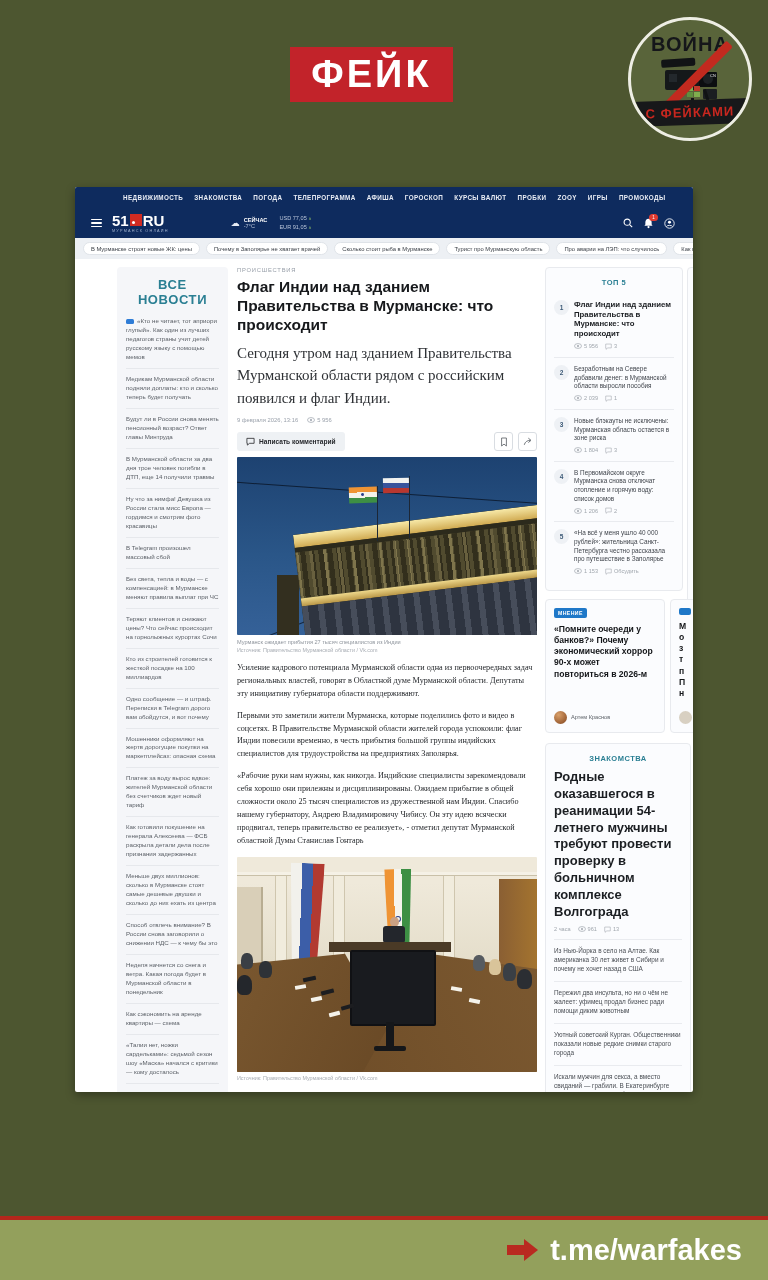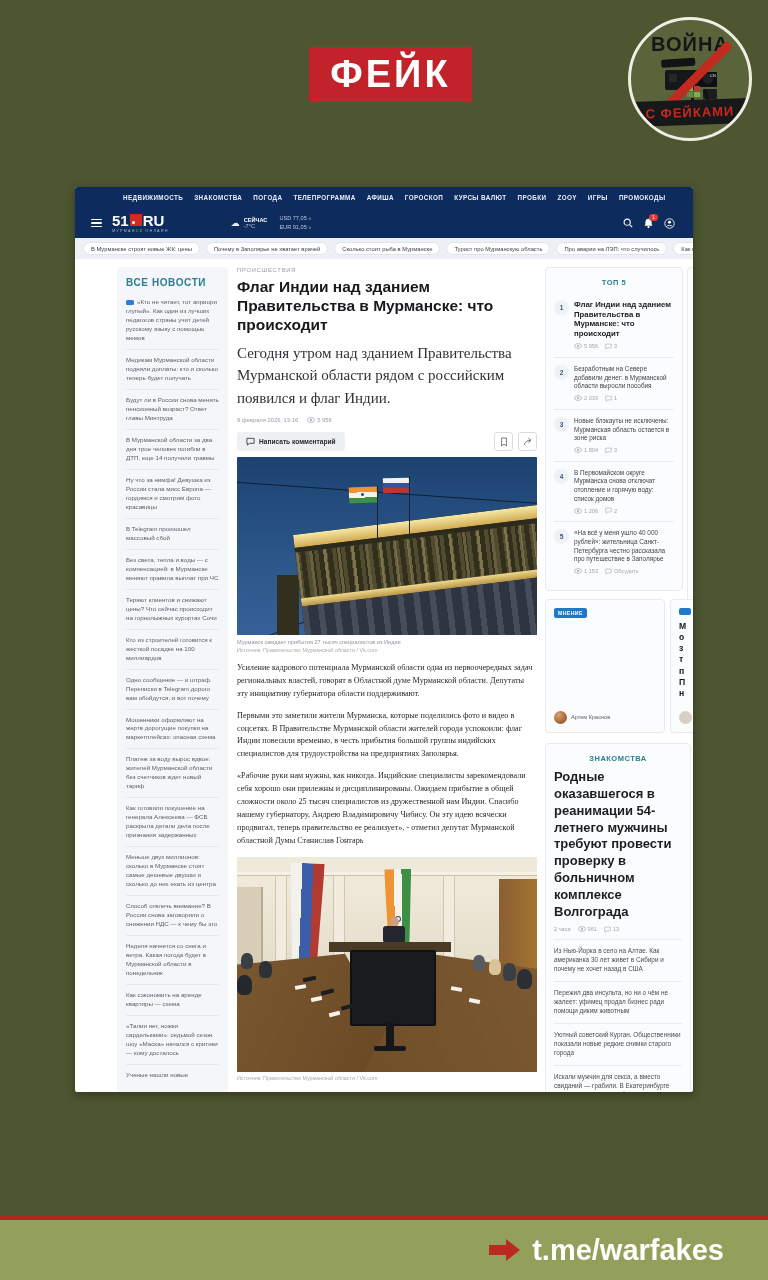--- a/index.html
+++ b/index.html
@@ -1,35 +1,35 @@
 <!DOCTYPE html>
 <html><head>
 <meta charset="utf-8">
 <style>
   html,body{margin:0;padding:0;}
   body{width:768px;height:1280px;overflow:hidden;font-family:"Liberation Sans","DejaVu Sans",sans-serif;}
   .canvas{position:relative;width:768px;height:1280px;background:#4d5630;}
 
   
-  .fake-label{position:absolute;left:309px;top:47px;width:163px;height:55px;background:#c2232a;
+  .fake-label{position:absolute;left:290px;top:47px;width:163px;height:55px;background:#c2232a;
     color:#fff;font-size:38px;font-weight:800;letter-spacing:3px;display:flex;align-items:center;justify-content:center;}
 
   
   .war-badge{position:absolute;left:628px;top:17px;width:124px;height:124px;border-radius:50%;
     background:#59643a;border:3px solid #eeeee4;overflow:hidden;box-sizing:border-box;}
   .wb-top{margin-top:13px;text-align:center;font-size:20px;font-weight:800;color:#15161a;letter-spacing:1px;}
   .wb-cam{position:absolute;left:16px;top:36px;}
   .wb-slash{position:absolute;left:56px;top:8px;width:9px;height:108px;background:#c22a1f;transform:rotate(45deg);border-radius:2px;}
   .wb-band{position:absolute;left:-6px;right:-6px;bottom:13px;height:25px;background:#17181a;transform:rotate(-2deg);
     display:flex;align-items:center;justify-content:center;}
   .wb-band span{color:#c8271f;font-size:13px;font-weight:800;letter-spacing:1px;}
 
   
   .footer{position:absolute;left:0;right:0;top:1216px;bottom:0;background:#93a05c;border-top:4px solid #b5271c;
-    display:flex;align-items:center;justify-content:flex-end;padding-right:44px;}
+    display:flex;align-items:center;justify-content:flex-end;padding-right:26px;}
   .arr{display:inline-flex;align-items:center;margin-right:12px;}
   .arr i{display:block;width:17px;height:10px;background:#b92a20;}
   .arr b{display:block;width:0;height:0;border-top:11px solid transparent;border-bottom:11px solid transparent;border-left:14px solid #b92a20;}
   .flink{color:#fff;font-size:29px;font-weight:800;}
 
   
   .shot{position:absolute;left:75px;top:187px;width:618px;height:905px;background:#fff;overflow:hidden;
     border-radius:2px;box-shadow:0 3px 10px rgba(0,0,0,.35);}
 
   .topnav{height:21px;background:#0e2b5e;display:flex;align-items:center;padding-left:48px;white-space:nowrap;overflow:hidden;}
@@ -54,21 +54,21 @@
     font-size:4.5px;display:flex;align-items:center;justify-content:center;padding:0 1px;}
 
   .ticker{height:21px;background:#edf0f4;display:flex;align-items:center;padding:0 8px;gap:6px;overflow:hidden;white-space:nowrap;}
   .chip{background:#fff;border:1px solid #dfe3e8;border-radius:9px;padding:2.5px 7px;font-size:5.8px;color:#3c4148;flex:none;}
 
   .content{display:flex;padding:8px 0 0 42px;}
 
   
   .left-col{width:111px;flex:none;}
   .panel{background:#f5f6f9;border-radius:4px;padding:2px 9px 8px;}
-  .panel-title{font-size:10px;font-weight:800;color:#2a7f93;letter-spacing:.6px;padding:8px 0 4px;}
+  .panel-title{font-size:13px;font-weight:800;color:#2a7f93;text-align:center;letter-spacing:.6px;padding:8px 0 4px;}
   .news-item{font-size:6.2px;color:#5a5f66;line-height:1.45;padding:6px 0;border-top:1px solid #e6e8ec;cursor:pointer;}
   .news-item.first{border-top:none;}
   .flag-ic{display:inline-block;width:8px;height:5.5px;background:#2e7cd6;border-radius:1.5px;margin-right:3px;vertical-align:middle;}
 
   
   .center-col{width:300px;flex:none;margin-left:9px;}
   .crumb{font-size:5.8px;color:#979ea8;letter-spacing:.8px;}
   h1{font-size:15.5px;font-weight:800;line-height:1.22;color:#17191c;margin:5px 0 7px;}
   .lead{font-family:"Liberation Serif","DejaVu Serif",serif;font-size:15px;line-height:1.5;color:#2f3236;margin-bottom:8px;}
   .meta{display:flex;align-items:center;gap:9px;font-size:5.8px;color:#9aa1ab;}
@@ -524,20 +524,21 @@
                   </div>
                 </div>
               </div>
           </div>
           <div class="edge-strip"></div>
         </div>
 
         <div class="opwrap">
           <div class="card op-card">
             <span class="badge-op">МНЕНИЕ</span>
+            <div class="op-title">«Помните очереди у банков?» Почему экономический хоррор 90-х может повториться в 2026-м</div>
             <div class="author">
               <span class="avatar"></span>
               <span class="aname">Артем Краснов</span>
             </div>
           </div>
           <div class="card op-edge">
             <span class="mini-badge"></span>
             <div style="margin-top:6px">
 
             <div class="edge-line">М</div>

